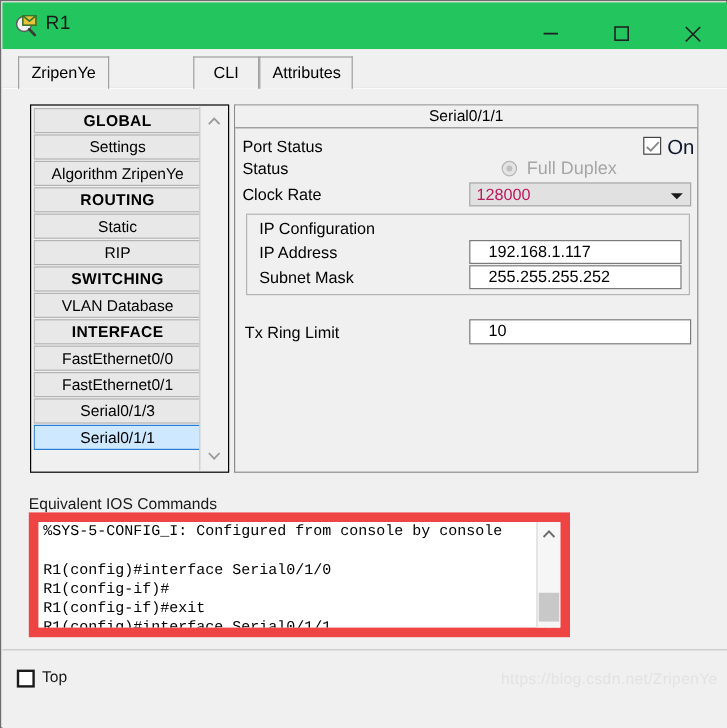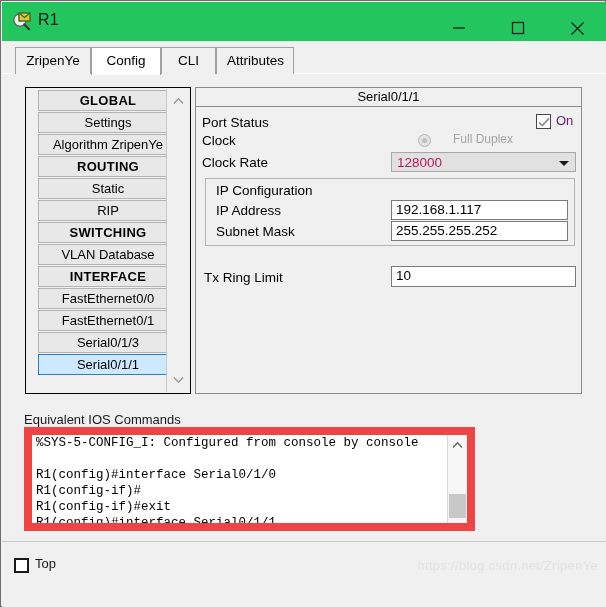--- a/index.html
+++ b/index.html
@@ -107,21 +107,21 @@
   #sidebar {
     position: absolute;
     left: 23px; top: 13px;
     width: 166px; height: 307px;
     box-sizing: border-box;
     border: 1px solid #000000;
     background: #f0f0f0;
   }
   #sidebar-list {
     position: absolute;
-    left: 12px; top: 2px;
+    left: 2px; top: 2px;
     width: 140px; height: 301px;
     overflow: hidden;
   }
   .side-item {
     box-sizing: border-box;
     width: 140px;
     height: 21px;
     line-height: 19px;
     margin-bottom: 1px;
     text-align: center;
@@ -188,22 +188,22 @@
     left: 340px; top: 26px;
     width: 15px; height: 15px;
     box-sizing: border-box;
     border: 1px solid #454545;
     background: #ffffff;
   }
   #chk-on-box svg { display: block; margin: 2px 0 0 1px; }
   #chk-on-label {
     position: absolute;
     left: 360px; top: 25px;
-    font-size: 13px;
-    color: #701a75;
+    font-size: 17px;
+    color: #0f172a;
   }
 
   #radio-duplex {
     position: absolute;
     left: 222px; top: 46px;
     width: 13px; height: 13px;
     box-sizing: border-box;
     border-radius: 50%;
     border: 1px solid #b4b4b4;
     background: #e4e4e4;
@@ -211,22 +211,22 @@
   #radio-duplex::after {
     content: "";
     position: absolute;
     left: 3px; top: 3px;
     width: 5px; height: 5px;
     border-radius: 50%;
     background: #c0c0c0;
   }
   #lbl-full-duplex {
     position: absolute;
-    left: 257px; top: 44px;
-    font-size: 12px;
+    left: 243px; top: 44px;
+    font-size: 15px;
     color: #a6a6a6;
   }
 
   #clock-rate-combo {
     position: absolute;
     left: 195px; top: 64px;
     width: 185px; height: 20px;
     box-sizing: border-box;
     border: 1px solid #a8a8a8;
     background: #e1e1e1;
@@ -271,21 +271,21 @@
     font-size: 13.5px;
   }
   .textbox {
     position: absolute;
     box-sizing: border-box;
     border: 1px solid #7a7a7a;
     background: #ffffff;
     font-family: "Liberation Sans", sans-serif;
     font-size: 13.5px;
     color: #000;
-    padding: 0 4px;
+    padding: 0 15px;
     line-height: 18px;
   }
   #txt-ip-address  { left: 185px; top: 21px; width: 177px; height: 20px; }
   #txt-subnet-mask { left: 185px; top: 42px; width: 177px; height: 20px; }
   #txt-tx-ring     { left: 195px; top: 178px; width: 185px; height: 21px; }
 
   
   #ios-label {
     position: absolute;
     left: 22px; top: 338px;
@@ -391,21 +391,20 @@
     <button class="winbtn" id="btn-close">
       <svg width="15" height="15" viewBox="0 0 15 15">
           <line x1="1.5" y1="1.5" x2="13.5" y2="13.5" stroke="#202020" stroke-width="1.3"></line>
           <line x1="13.5" y1="1.5" x2="1.5" y2="13.5" stroke="#202020" stroke-width="1.3"></line>
         </svg>
     </button>
   </div>
 
   <div id="tabstrip">
     <div class="tab" style="left:13px; width:76px;">ZripenYe</div>
-    <div class="tab active" style="left:89px; width:70px;">Config</div>
     <div class="tab" style="left:159px; width:55px;">CLI</div>
     <div class="tab" style="left:214px; width:78px;">Attributes</div>
   </div>
 
   <div id="client">
 
     <div id="sidebar">
       <div id="sidebar-list">
         <div class="side-item header">GLOBAL</div>
         <div class="side-item">Settings</div>
@@ -439,21 +438,21 @@
       <div id="panel-title">Serial0/1/1</div>
 
       <div class="field-label" id="lbl-port-status">Port Status</div>
       <div id="chk-on-box">
         <svg width="12" height="11" viewBox="0 0 12 11">
             <path d="M1 5.5 L4.3 8.6 L11 1.4" fill="none" stroke="#8a8a8a" stroke-width="1.6"></path>
           </svg>
       </div>
       <div id="chk-on-label">On</div>
 
-      <div class="field-label" id="lbl-duplex">Clock</div>
+      <div class="field-label" id="lbl-duplex">Status</div>
       <div id="radio-duplex"></div>
       <div id="lbl-full-duplex">Full Duplex</div>
 
       <div class="field-label" id="lbl-clock-rate">Clock Rate</div>
       <div id="clock-rate-combo">
         <span id="clock-rate-value">128000</span>
         <span id="clock-rate-arrow"></span>
       </div>
 
       <div id="ipgroup">

